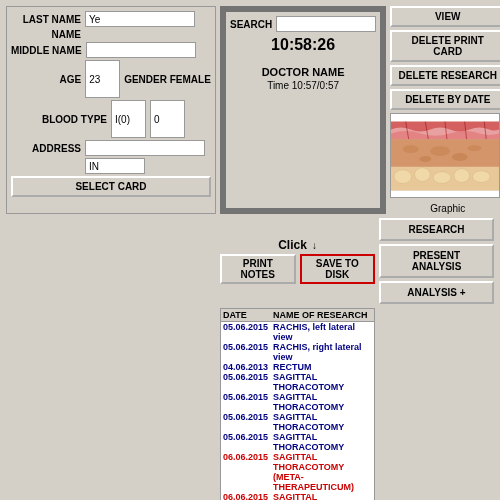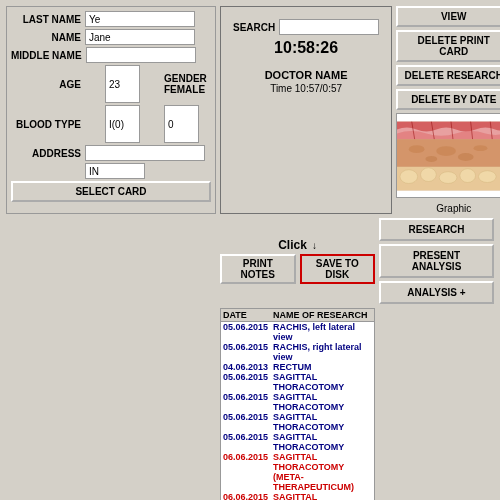--- a/index.html
+++ b/index.html
@@ -55,22 +55,23 @@
       background: #fff;
       border: 1px solid #999;
       padding: 18px 3px;
       font-size: 10px;
       width: 35px;
       height: 21px;
     }
     .info-row-inline {
       display: flex;
       align-items: center;
-      gap: 20px;
+      gap: 0;
       margin-bottom: 2px;
+      justify-content: center;
     }
     .gender-label {
       font-weight: bold;
       font-size: 10px;
       margin-left: 4px;
     }
     .address-value {
       background: #fff;
       border: 1px solid #999;
       padding: 1px 3px;
@@ -82,22 +83,22 @@
       background: #fff;
       border: 1px solid #999;
       padding: 1px 3px;
       font-size: 10px;
       width: 60px;
       height: 16px;
       margin-left: 74px;
     }
     .middle-section {
       background: #d4d0c8;
-      border: 1px solid #737373;
-      padding: 12px;
+      border: 6px solid #737373;
+      padding: 4px;
       flex: 1;
     }
     .search-row {
       display: flex;
       align-items: center;
       margin-bottom: 4px;
     }
     .search-label {
       font-weight: bold;
       font-size: 10px;
@@ -281,21 +282,20 @@
 
   <div class="top-section">
 
     <div class="patient-info">
       <div class="info-row">
         <span class="info-label">LAST NAME</span>
         <input class="info-value" value="Ye" style="width: 110px;">
       </div>
       <div class="info-row">
         <span class="info-label">NAME</span>
-        <input class="info-value" value="Jane" style="width: 110px;">
       </div>
       <div class="info-row">
         <span class="info-label">MIDDLE NAME</span>
         <input class="info-value" value="" style="width: 110px;">
       </div>
       <div class="info-row-inline">
         <span class="info-label" style="min-width:70px;text-align:right;margin-right:4px;font-weight:bold;font-size:10px;">AGE</span>
         <input class="info-value-small" value="23" style="">
         <span class="gender-label">GENDER FEMALE</span>
       </div>

